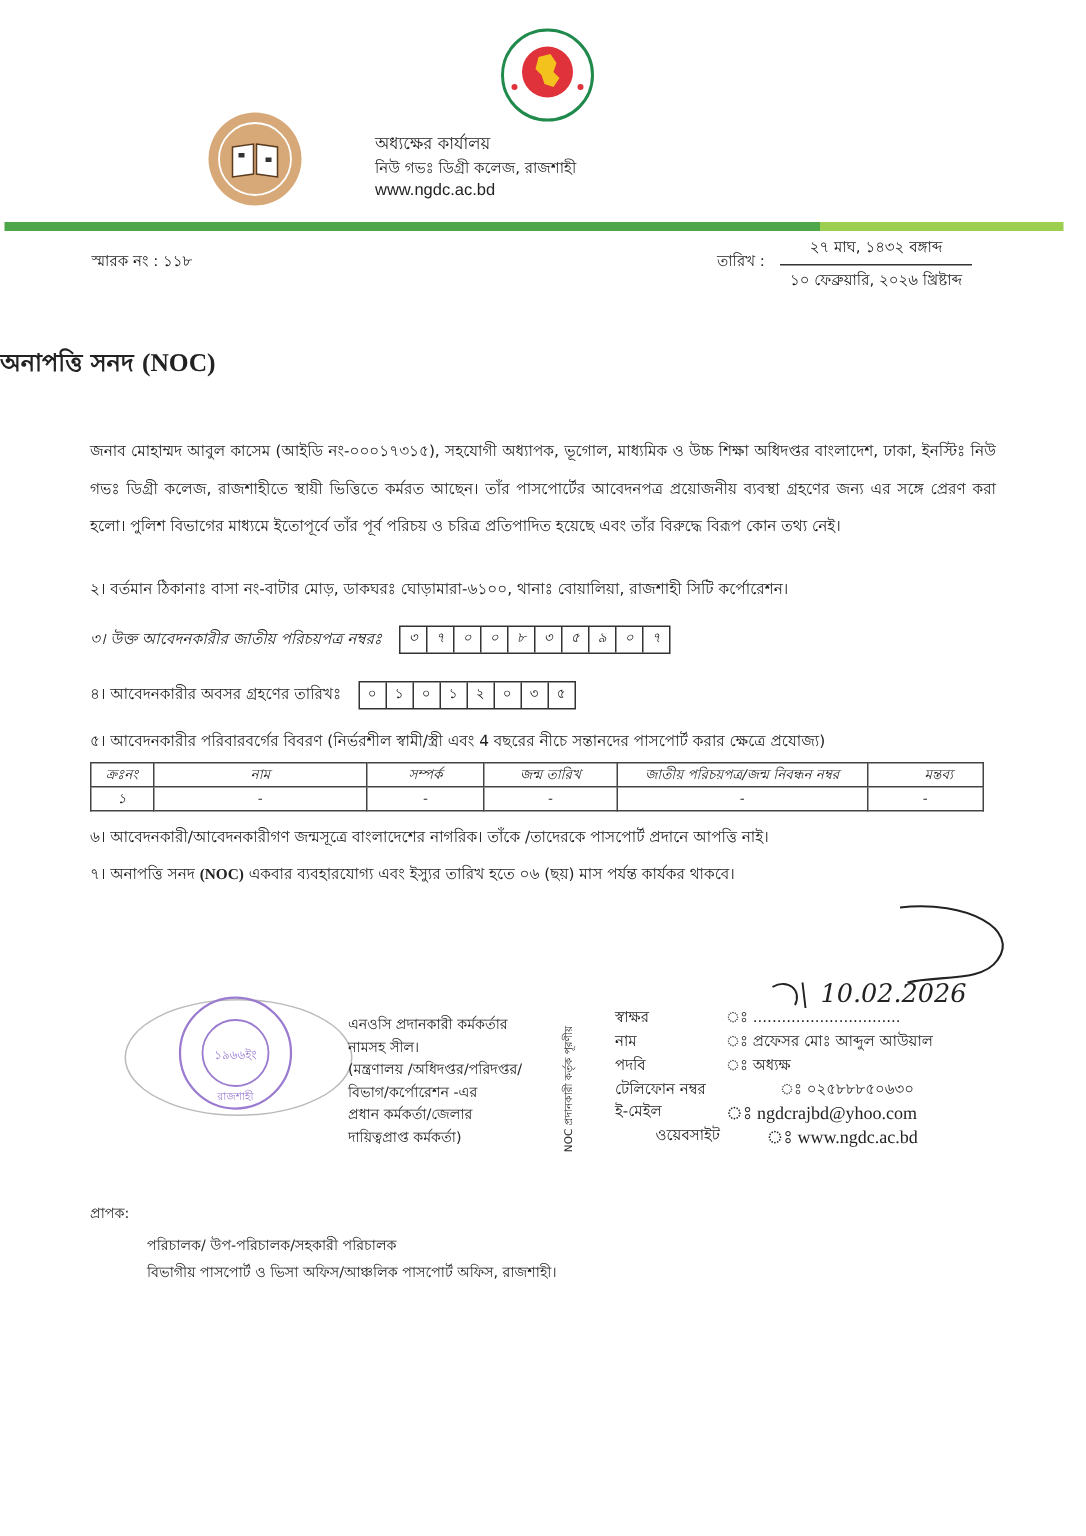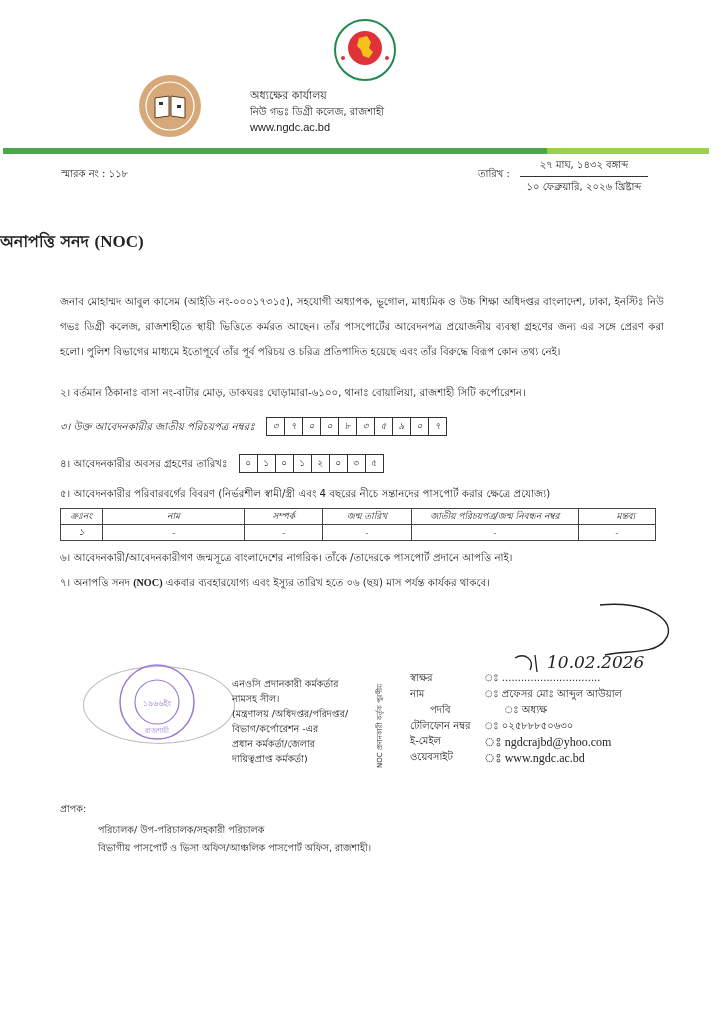--- a/index.html
+++ b/index.html
@@ -57,24 +57,24 @@
   #vertical-label div { position:absolute; left:-55px; top:55px; width:125px; transform:rotate(-90deg);
       font-size:7px; white-space:nowrap; text-align:center; }
   #signature { left:505px; top:600px; width:180px; height:80px; }
 
   .sig-row { left:410px; font-size:10px; white-space:nowrap; display:flex; }
   .sig-row .k { width:74px; }
   .sig-row .v { }
   .sig-row .v.en { font-family:"Liberation Serif", serif; font-size:12px; }
   #sig-r1 { top:670px; }
   #sig-r2 { top:686px; }
-  #sig-r3 { top:702px;margin-left:20px; }
-  #sig-r4 { top:718px; }
+  #sig-r3 { top:702px; }
+  #sig-r4 { top:718px;gap:36px; }
   #sig-r5 { top:733px; }
-  #sig-r6 { top:749px; }
+  #sig-r6 { top:749px;margin-left:27px; }
 
   
   #recipient-label { left:60px; top:802px; font-size:9.5px; }
   #recipient-l1 { left:98px; top:823px; font-size:9.5px; }
   #recipient-l2 { left:98px; top:841px; font-size:9.5px; }
 </style>
 </head>
 <body>
 
 <svg id="gov-logo" class="abs" viewBox="0 0 64 64">

